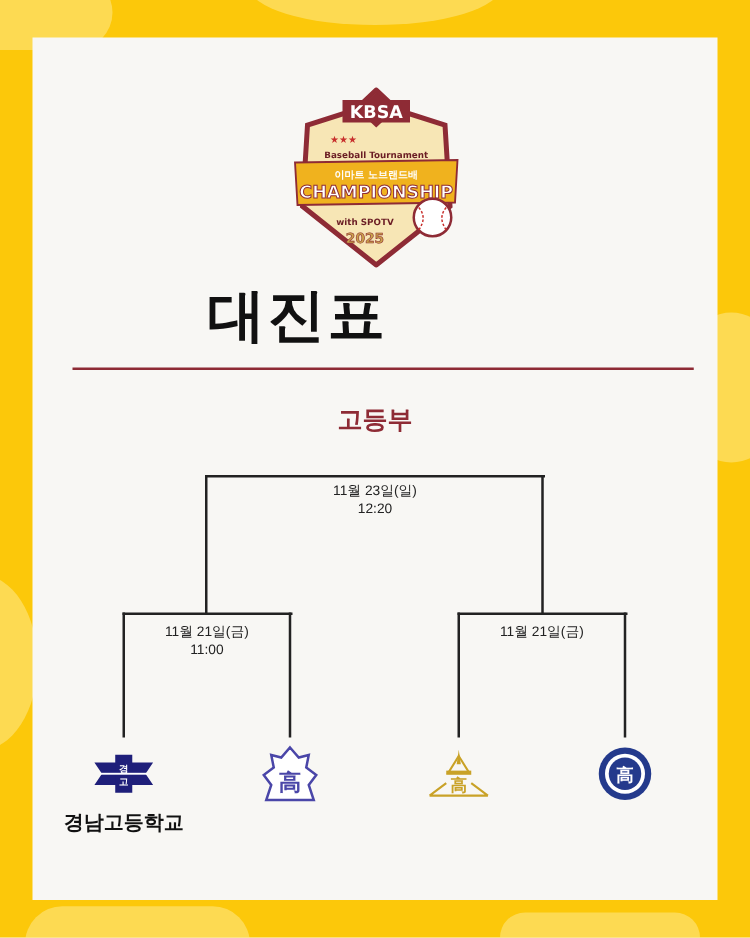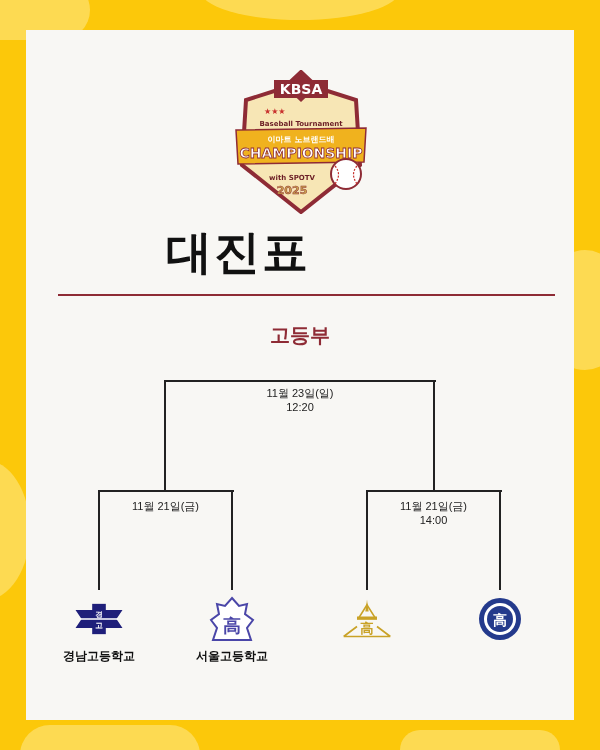--- a/index.html
+++ b/index.html
@@ -32,21 +32,21 @@
       text-align: center; font-size: 20px; font-weight: bold; color: #8e2b35;
     }
     .line { position: absolute; background: #222; }
     .match-info {
       position: absolute; text-align: center; font-size: 11px; color: #222;
       line-height: 14px; font-family: "Liberation Sans Narrow", "Liberation Sans", sans-serif;
     }
     .team { position: absolute; width: 110px; text-align: center; }
     .team .emblem { display: block; margin: 0 auto; width: 50px; height: 46px; }
     .team .name {
-      display: block; margin-top: 6px; font-size: 12px; font-weight: bold; color: #111;
+      display: block; margin-top: 6px; font-size: 16px; font-weight: bold; color: #111;
     }
   </style>
 </head>
 <body>
 
 <div class="bg-deco">
   <div class="shape" style="left:-30px;top:-20px;width:120px;height:60px;border-radius:30px;"></div>
   <div class="shape" style="left:200px;top:-40px;width:200px;height:60px;border-radius:50%;"></div>
   <div class="shape" style="left:-60px;top:460px;width:90px;height:140px;border-radius:50%;"></div>
   <div class="shape" style="left:540px;top:250px;width:90px;height:120px;border-radius:50%;"></div>
@@ -82,47 +82,46 @@
 <div class="match-info" style="left:165px;top:386px;width:270px;">
   <div>11월 23일(일)</div>
   <div>12:20</div>
 </div>
 
 <div class="line" style="left:98px;top:490px;width:136px;height:2px;"></div>
 <div class="line" style="left:98px;top:490px;width:2px;height:100px;"></div>
 <div class="line" style="left:231px;top:490px;width:2px;height:100px;"></div>
 <div class="match-info" style="left:99px;top:499px;width:133px;">
   <div>11월 21일(금)</div>
+  <div>11:00</div>
 </div>
 
 <div class="line" style="left:366px;top:490px;width:136px;height:2px;"></div>
 <div class="line" style="left:366px;top:490px;width:2px;height:100px;"></div>
 <div class="line" style="left:499px;top:490px;width:2px;height:100px;"></div>
 <div class="match-info" style="left:367px;top:499px;width:133px;">
   <div>11월 21일(금)</div>
-  <div>14:00</div>
 </div>
 
 <div class="team" style="left:44px;top:596px;">
   <svg class="emblem" viewBox="0 0 66 44">
     <path d="M2 10 L64 10 L56 22 L64 34 L2 34 L10 22 Z" fill="#1f1f7a"></path>
     <path d="M24 2 L42 2 L42 42 L24 42 Z" fill="#1f1f7a"></path>
     <rect x="8" y="21" width="50" height="2" fill="#fff"></rect>
     <text x="33" y="20" text-anchor="middle" font-size="10" font-weight="bold" fill="#fff" font-family="DejaVu Sans, sans-serif">경</text>
     <text x="33" y="34" text-anchor="middle" font-size="10" font-weight="bold" fill="#fff" font-family="DejaVu Sans, sans-serif">고</text>
   </svg>
   <span class="name">경남고등학교</span>
 </div>
 
 <div class="team" style="left:177px;top:596px;">
   <svg class="emblem" viewBox="0 0 50 46">
     <path d="M25 2 L32 10 L40 8 L38 18 L46 24 L40 32 L44 44 L6 44 L10 32 L4 24 L12 18 L10 8 L18 10 Z" fill="#fff" stroke="#4a46a8" stroke-width="2"></path>
     <text x="25" y="36" text-anchor="middle" font-size="18" font-weight="bold" fill="#4a46a8" font-family="DejaVu Serif, serif">高</text>
   </svg>
-  <span class="name">서울고등학교</span>
 </div>
 
 <div class="team" style="left:312px;top:596px;">
   <svg class="emblem" viewBox="0 0 60 46">
     <path d="M30 0 L32 14 L28 14 Z" fill="#c9a227"></path>
     <path d="M30 6 L40 22 L20 22 Z" fill="none" stroke="#c9a227" stroke-width="2"></path>
     <rect x="18" y="20" width="24" height="4" fill="#c9a227"></rect>
     <text x="30" y="40" text-anchor="middle" font-size="16" font-weight="bold" fill="#c9a227" font-family="DejaVu Serif, serif">高</text>
     <path d="M2 44 L18 32 M58 44 L42 32 M2 44 L58 44" stroke="#c9a227" stroke-width="2" fill="none"></path>
   </svg>

